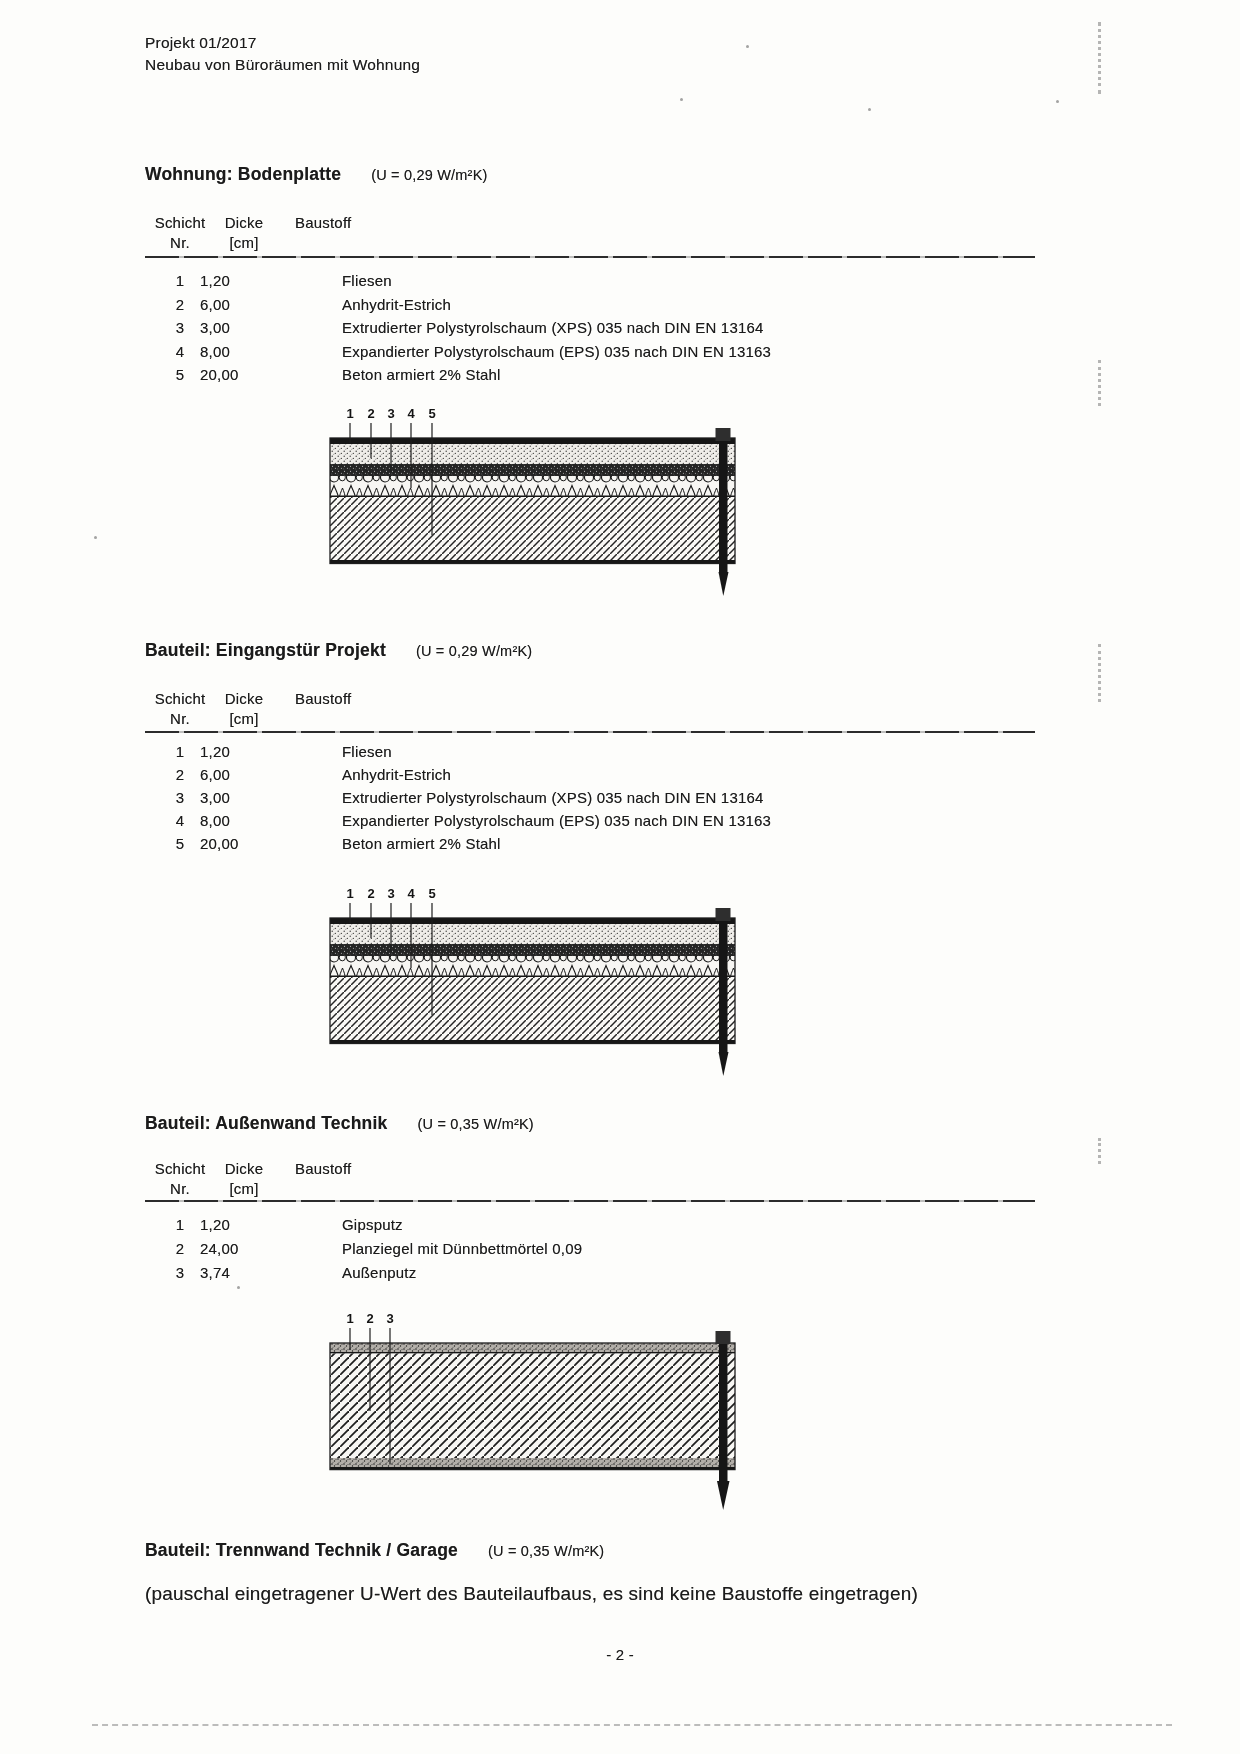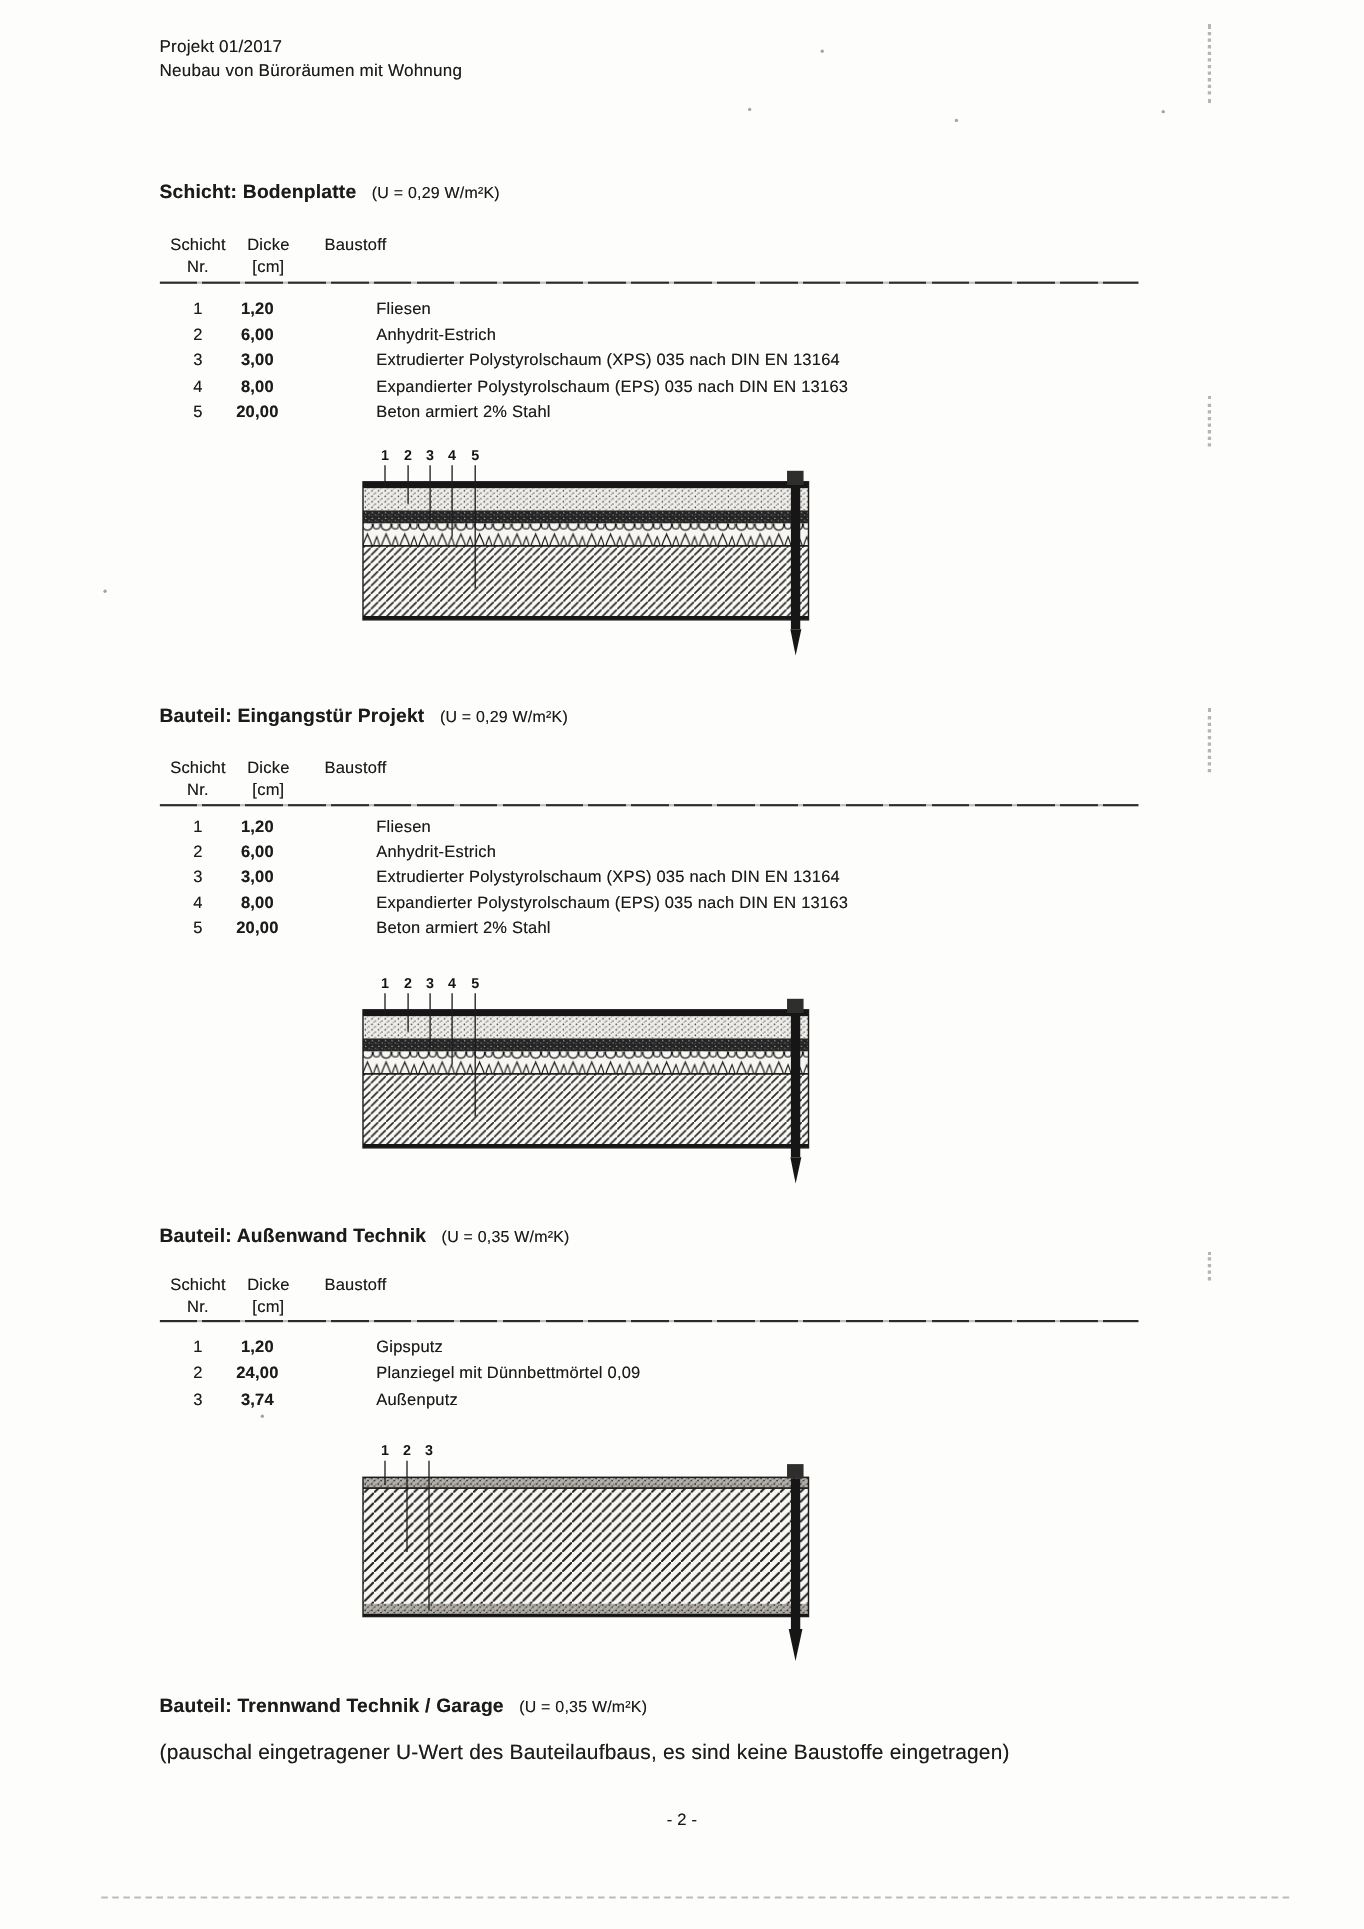--- a/index.html
+++ b/index.html
@@ -6,28 +6,28 @@
   .page{
     position:relative;width:1240px;height:1754px;margin:0 auto;
     background:#fdfdfb;overflow:hidden;
     font-family:"Liberation Sans",sans-serif;color:#1b1b1b;
   }
   .abs{position:absolute;}
   .t{text-shadow:0 0 .6px rgba(25,25,25,.55);letter-spacing:.2px;}
   .hdr{left:145px;font-size:15.5px;}
   .sec-title{left:145px;white-space:nowrap;}
   .title-bold{font-weight:bold;font-size:17.5px;}
-  .title-u{font-size:14.5px;margin-left:14px;text-align:center;}
+  .title-u{font-size:14.5px;margin-left:30px;text-align:center;}
   .thead,.trow{left:0;width:1029px;height:20px;font-size:15px;}
   .thead span,.trow span{position:absolute;white-space:nowrap;}
   .hc1{left:145px;width:70px;text-align:center;}
   .hc2{left:210px;width:68px;text-align:center;}
   .hc3{left:295px;}
   .rc1{left:150px;width:60px;text-align:center;}
-  .rc2{left:200px;width:68px;text-align:center;font-weight:bold;}
+  .rc2{left:200px;width:68px;text-align:left;}
   .rc3{left:295px;margin-left:47px;}
   .rule{
     left:145px;width:890px;height:2px;
     background:repeating-linear-gradient(90deg,#2c2c2c 0 34px,rgba(44,44,44,.3) 34px 39px);
   }
   .note{left:145px;font-size:19px;}
   .footer{left:0;width:1240px;text-align:center;font-size:15px;}
   .diag{position:absolute;}
   .dl{font:bold 13px "Liberation Sans",sans-serif;fill:#141414;text-anchor:middle;}
   .vdots{position:absolute;width:0;border-left:3px dotted #6f6f6f;opacity:.5;}
@@ -36,21 +36,21 @@
 </style>
 </head>
 <body>
 
 <div class="page">
 
   <div class="abs t hdr" style="top:34px">Projekt 01/2017</div>
   <div class="abs t hdr" style="top:56px">Neubau von Büroräumen mit Wohnung</div>
 
   <div class="abs t sec-title" style="top:164px">
-    <span class="title-bold">Schicht: Bodenplatte</span><span class="title-u">(U = 0,29 W/m²K)</span>
+    <span class="title-bold">Wohnung: Bodenplatte</span><span class="title-u">(U = 0,29 W/m²K)</span>
   </div>
   <div class="abs t thead" style="top:214px">
     <span class="hc1">Schicht</span>
     <span class="hc2">Dicke</span>
     <span class="hc3">Baustoff</span>
   </div>
   <div class="abs t thead" style="top:234px">
     <span class="hc1">Nr.</span>
     <span class="hc2">[cm]</span>
   </div>

